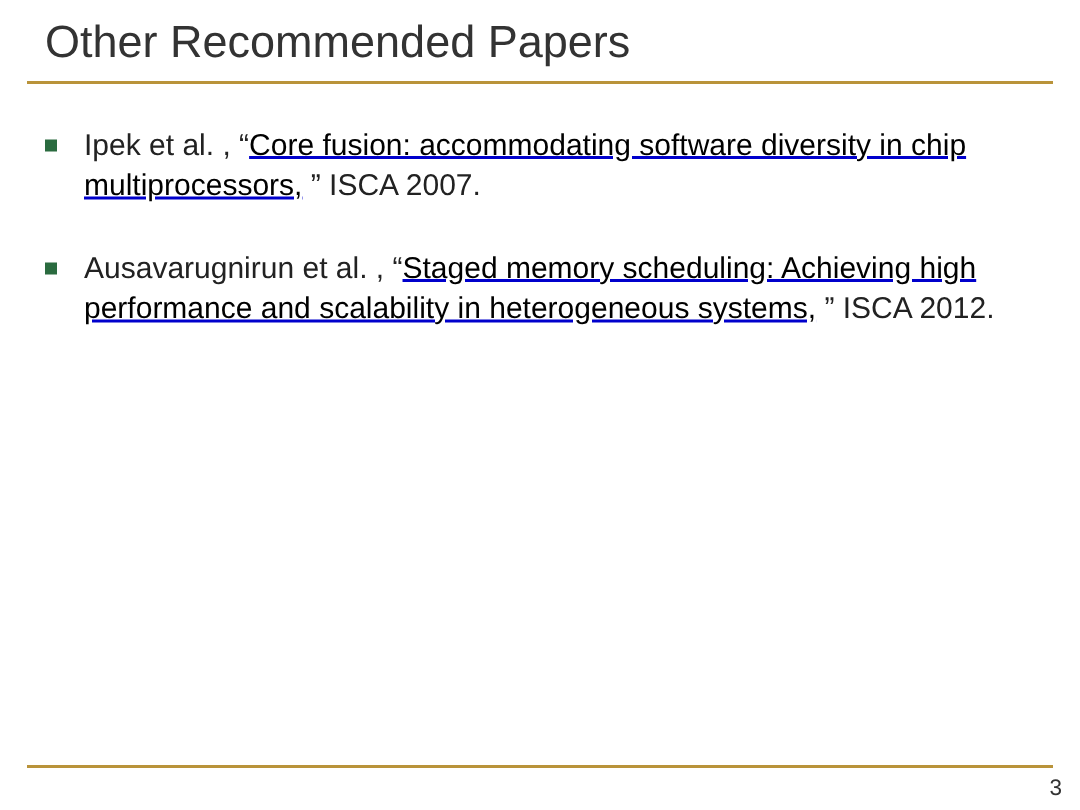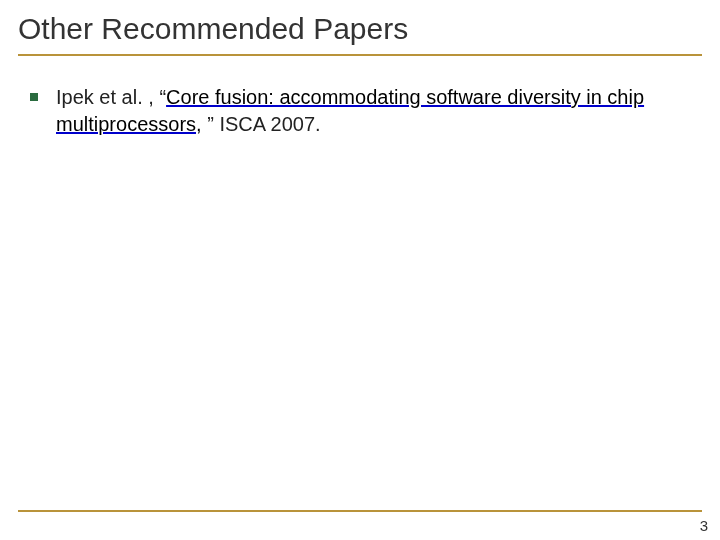--- a/index.html
+++ b/index.html
@@ -12,21 +12,21 @@
       height: 540px;
       background: #ffffff;
       font-family: Verdana, Geneva, sans-serif;
       position: relative;
       overflow: hidden;
     }
     .slide-title {
       font-size: 30px;
       font-weight: normal;
       color: #333333;
-      padding: 12px 18px 8px 18px;
+      padding: 12px 18px 8px 30px;
       font-family: Arial, Helvetica, sans-serif;
     }
     .title-underline {
       height: 2px;
       background: #b9933a;
       margin: 0 18px 0 18px;
     }
     .content {
       padding: 28px 30px 0 30px;
     }
@@ -76,17 +76,21 @@
 <h1 class="slide-title">Other Recommended Papers</h1>
 <div class="title-underline"></div>
 
 <div class="content">
 
   <div class="bullet-item">
     <div class="bullet-marker"></div>
     <div class="bullet-text"><span>Ipek et al. , “</span><span class="link-text">Core fusion: accommodating software diversity in chip multiprocessors,</span><span> ” ISCA 2007.</span></div>
   </div>
 
+  <div class="bullet-item">
+    <div class="bullet-marker"></div>
+    <div class="bullet-text"><span>Ausavarugnirun et al. , “</span><span class="link-text">Staged memory scheduling: Achieving high performance and scalability in heterogeneous systems,</span><span> ” ISCA 2012.</span></div>
+  </div>
 
 </div>
 
 <div class="footer-line"></div>
 <div class="page-number">3</div>
 
 </body></html>

